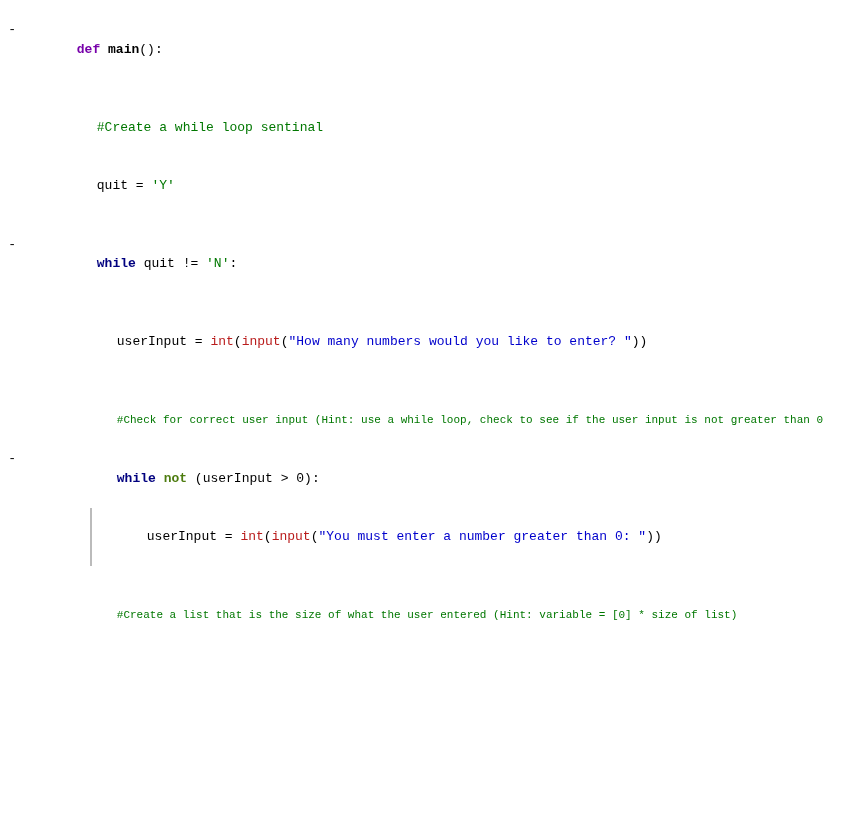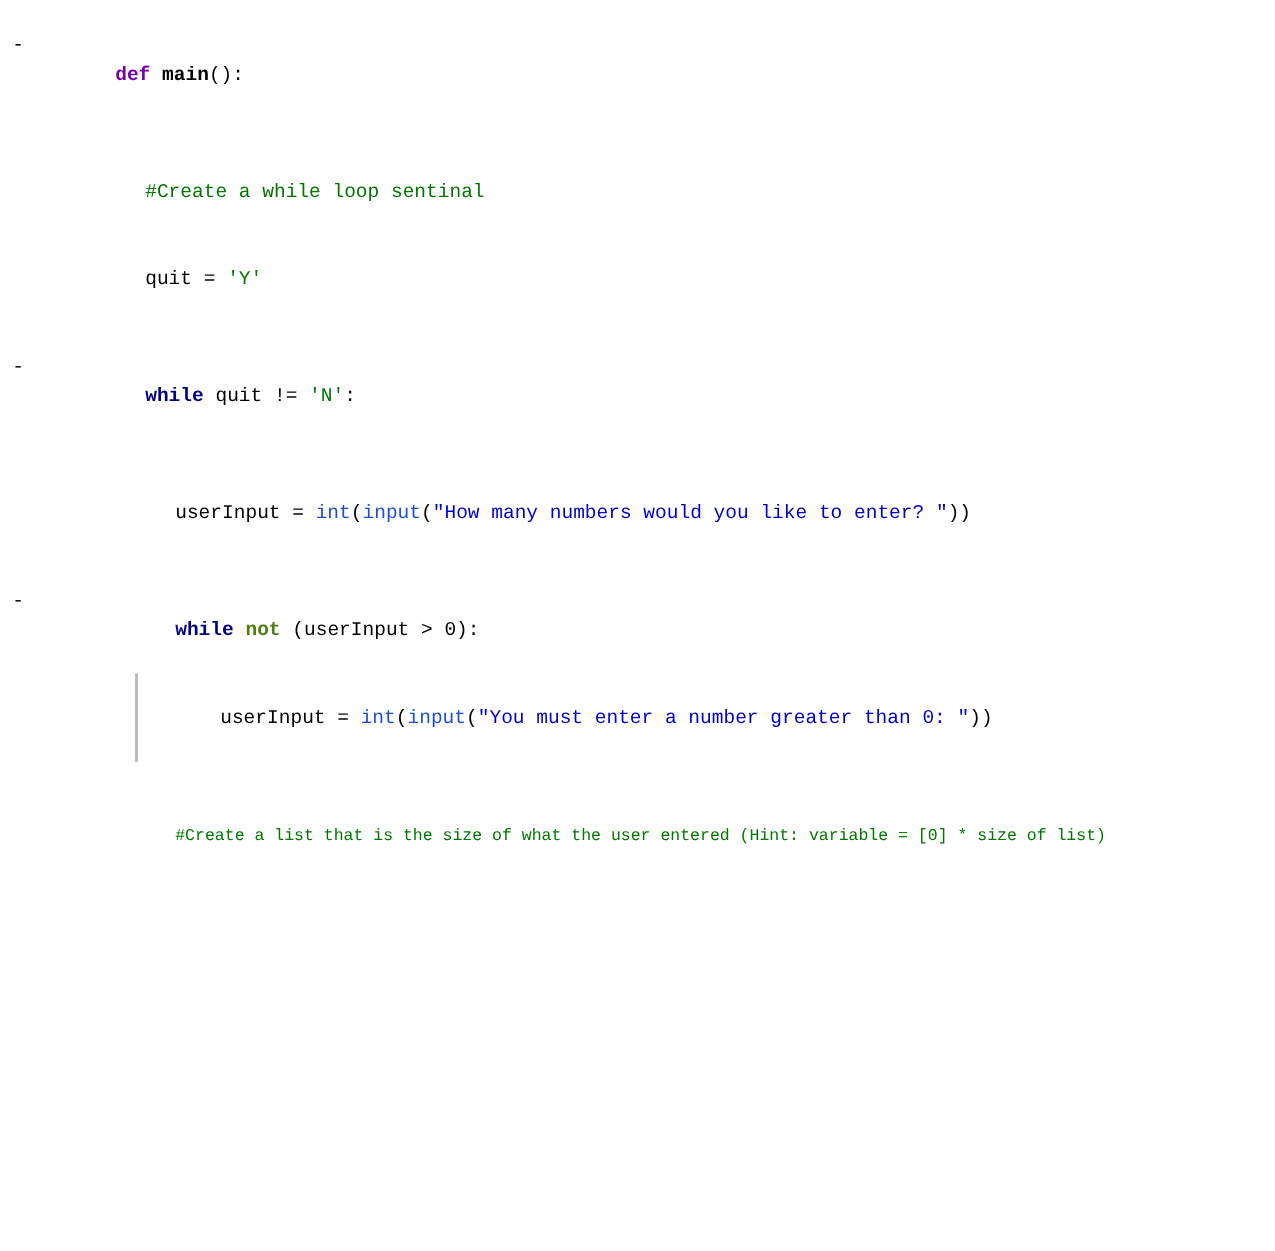--- a/index.html
+++ b/index.html
@@ -54,21 +54,21 @@
       flex: 1;
       white-space: pre;
       padding-left: 10px;
     }
 
     
     .kw-def { color: #7700aa; font-weight: bold; } 
     .kw-while { color: #00007f; font-weight: bold; }
     .kw-not { color: #4d7c0f; font-weight: bold; text-align: center; }
     .fn-name { color: #000000; font-weight: bold; }
-    .builtin { color: #1d4ed8; }
+    .builtin { color: #b91c1c; }
     .string-green { color: #007700; }
     .string-blue { color: #0000cc; }
     .comment { color: #007700; font-style: normal; }
     .comment-small { color: #007700; font-size: 11px; }
     .var { color: #000000; }
     .num { color: #000000; }
 
     .indent1 { padding-left: 30px; }
     .indent2 { padding-left: 50px; }
     .indent3 { padding-left: 70px; }
@@ -132,20 +132,26 @@
     <div class="code-content indent2">
       <span class="var">userInput</span><span> = </span><span class="builtin">int</span><span>(</span><span class="builtin">input</span><span>(</span><span class="string-blue">"How many numbers would you like to enter? "</span><span>))</span>
     </div>
   </div>
 
   <div class="line">
       <div class="gutter"></div>
       <div class="code-content">&nbsp;</div>
     </div>
 
+  <div class="line">
+    <div class="gutter"></div>
+    <div class="code-content indent2">
+      <span class="comment-small">#Check for correct user input (Hint: use a while loop, check to see if the user input is not greater than 0</span>
+    </div>
+  </div>
 
   <div class="line">
     <div class="gutter">
         <span class="gutter-minus">-</span>
       </div>
     <div class="code-content indent2">
       <span class="kw-while">while</span><span> </span><span class="kw-not">not</span><span> (userInput &gt; </span><span class="num">0</span><span>):</span>
     </div>
   </div>
 

